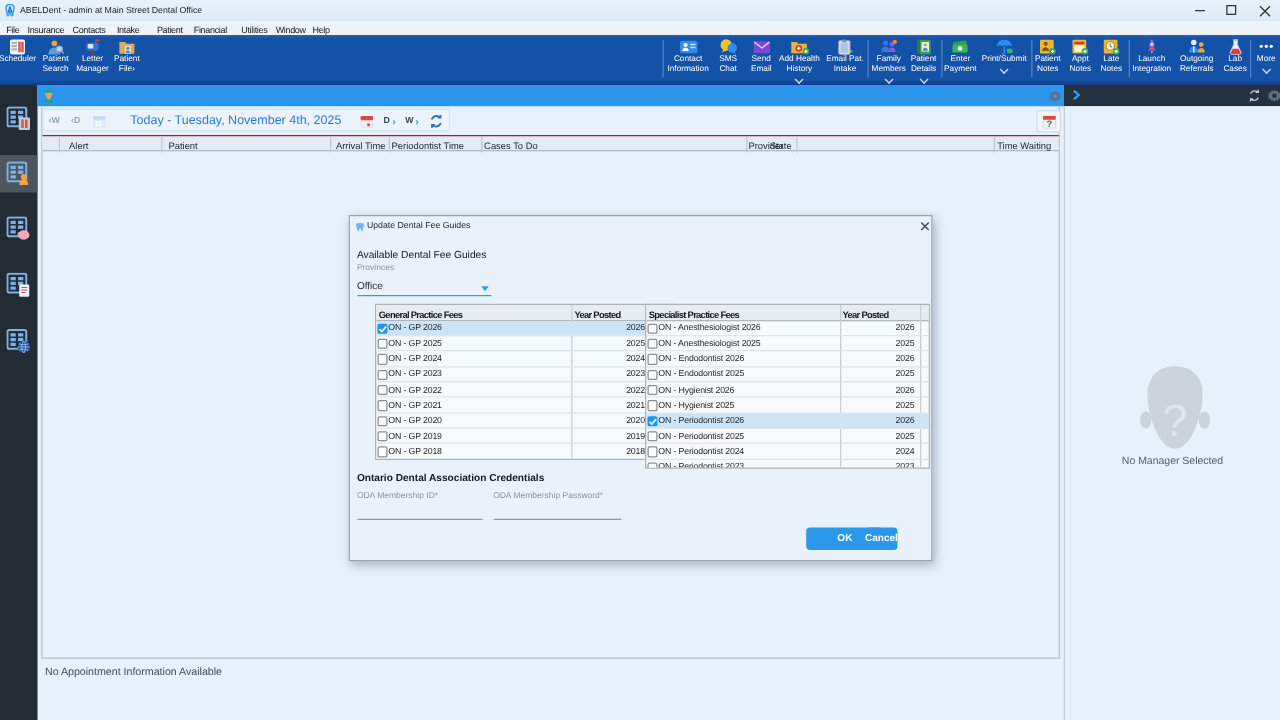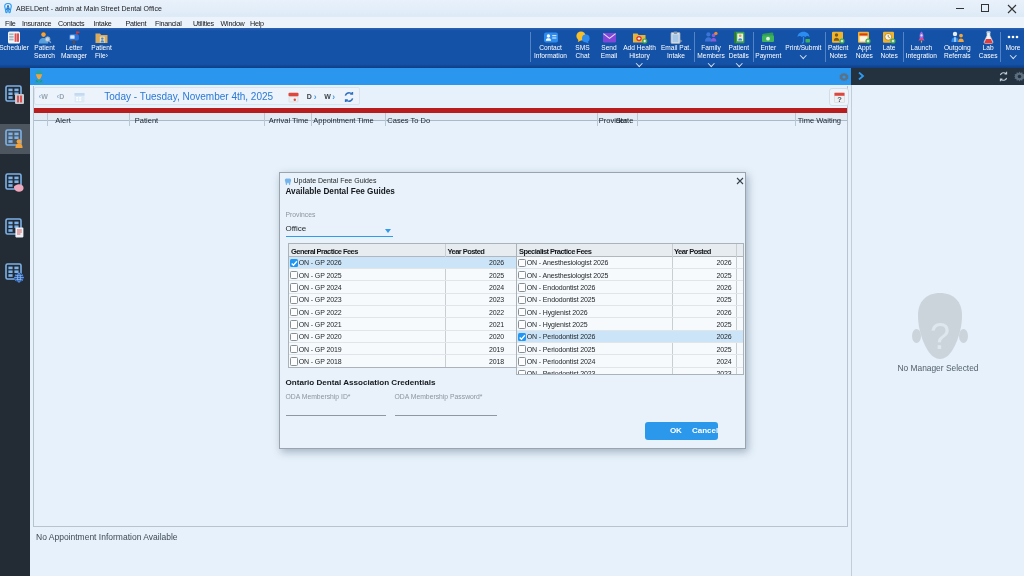--- a/index.html
+++ b/index.html
@@ -21,21 +21,21 @@
 
 #sidebar{left:0;top:67.5px;width:30px;height:508.5px;background:#232b35}
 
 #bluebar{left:30px;top:67.5px;width:820.5px;height:17px;background:#2b96ee}
 
 #rphead{left:850.5px;top:67.5px;width:173.5px;height:17px;background:#243240}
 #rpbody{left:850.5px;top:84.5px;width:173.5px;height:491.5px;background:#e6f1fb;border-left:1px solid #c2cdd8}
 
 #schedbox{left:32.8px;top:85.5px;width:815.4px;height:441px;border:1px solid #b7c4d0;border-top:none;background:#e6f1fb}
 #navbar{left:0.5px;top:1.5px;width:325.5px;height:18px;background:#ecf3fa;border:1px solid #d9e3ed;border-radius:2px}
-#thead{left:0;top:22.2px;width:813.4px;height:13.5px;background:#e2ebf3;border-top:5px solid #b91c1c;border-bottom:1px solid #a9bac9}
+#thead{left:0;top:22.2px;width:813.4px;height:13.5px;background:#e2ebf3;border-top:1px solid #b91c1c;border-bottom:1px solid #a9bac9}
 .th{position:absolute;top:3px;font-size:7.5px;color:#1a242e}
 .tsep{position:absolute;top:0;width:1px;height:13.5px;background:#bac8d4}
 
 #dlg{left:278.5px;top:172px;width:467.5px;height:276.5px;background:#e9f2fa;border:1px solid #9aa4ad;box-shadow:2px 3px 8px rgba(40,60,90,.35)}
 .dtable{position:absolute;top:69.5px;background:#f7fafc;border:1px solid #aab3ba;overflow:hidden}
 .dhead{height:13px;background:#e7ecf0;border-bottom:1px solid #b0b8be;font-weight:bold;font-size:7.5px;letter-spacing:-0.55px;color:#14181c}
 .dhead span{position:absolute;top:3px}
 .drow{position:relative;height:12.35px;border-bottom:1px solid #e0e5e9;font-size:7px;letter-spacing:-0.12px;color:#23282d}
 .drow.sel{background:#cbe4f8}
 .cb{position:absolute;left:1.5px;top:2px;width:8.4px;height:8.4px;border:1px solid #878f96;border-radius:1.5px;background:#fdfdfe}
@@ -396,21 +396,21 @@
     <svg class="abs" style="left:4.5px;top:3.5px" width="11" height="11" viewBox="0 0 11 11">
         <rect x="0.5" y="0.8" width="10" height="9.8" rx="0.8" fill="#eef0f2" stroke="#c3ccd4" stroke-width="0.5"></rect>
         <rect x="0.5" y="0.8" width="10" height="3" fill="#e0473c"></rect>
         <text x="5.5" y="9.6" text-anchor="middle" font-size="7.5" font-weight="bold" fill="#4e5a64" font-family="Liberation Sans">?</text>
       </svg>
   </div>
   <div class="abs" id="thead">
     <span class="th" style="left:21.5px">Alert</span>
     <span class="th" style="left:101px">Patient</span>
     <span class="th" style="left:235px">Arrival Time</span>
-    <span class="th" style="left:279.5px">Appointment Time</span>
+    <span class="th" style="left:279.5px">Periodontist Time</span>
     <span class="th" style="left:353.5px">Cases To Do</span>
     <span class="th" style="left:565px">Provider</span>
     <span class="th" style="left:582px">State</span>
     <span class="th" style="left:764px">Time Waiting</span>
     <div class="tsep" style="left:13px"></div>
     <div class="tsep" style="left:95.2px"></div>
     <div class="tsep" style="left:230.7px"></div>
     <div class="tsep" style="left:277.2px"></div>
     <div class="tsep" style="left:351.2px"></div>
     <div class="tsep" style="left:563.2px"></div>
@@ -421,27 +421,27 @@
 <div class="abs" style="left:36px;top:531.5px;font-size:8.5px;color:#3e4a55">No Appointment Information Available</div>
 
 <div class="abs" id="dlg">
   <svg class="abs" style="left:4.5px;top:4.5px" width="8" height="8" viewBox="0 0 8 8">
       <path d="M1 2.9 C0.35 1.2 1.6 0.25 3 0.55 C3.6 0.7 4.4 0.7 5 0.55 C6.4 0.25 7.65 1.2 7 2.9 C6.6 4 6.3 4.4 6.2 6.2 C6.14 7.35 5.1 7.45 4.9 6.35 C4.75 5.45 4.8 4.85 4 4.85 C3.2 4.85 3.25 5.45 3.1 6.35 C2.9 7.45 1.86 7.35 1.8 6.2 C1.7 4.4 1.4 4 1 2.9 Z" fill="#74b4ea"></path>
     </svg>
   <span class="abs" style="left:14px;top:3.8px;font-size:7px;color:#1e2328">Update Dental Fee Guides</span>
   <svg class="abs" style="left:456px;top:4px" width="8" height="8" viewBox="0 0 8 8">
       <path d="M1 1 L7 7 M7 1 L1 7" stroke="#38424c" stroke-width="1.1"></path>
     </svg>
-  <span class="abs" style="left:6px;top:14px;font-size:8.2px;font-weight:bold;color:#14181c">Available Dental Fee Guides</span>
+  <span class="abs" style="left:6px;top:26px;font-size:8.2px;font-weight:normal;color:#14181c">Available Dental Fee Guides</span>
   <span class="abs glabel" style="left:6px;top:37.8px">Provinces</span>
   <span class="abs" style="left:6px;top:51.2px;font-size:8px;color:#1e2328">Office</span>
   <div class="abs" style="left:105px;top:55.8px;width:0;height:0;border-left:3.5px solid transparent;border-right:3.5px solid transparent;border-top:4px solid #2f9bef"></div>
   <div class="abs" style="left:6.5px;top:62.6px;width:107px;height:1.6px;background:#2f9bef"></div>
 
-  <div class="dtable" style="left:8px;width:240px;height:125px">
+  <div class="dtable" style="left:20px;width:240px;height:125px">
     <div class="dhead">
         <span style="left:2.5px">General Practice Fees</span>
         <span style="left:159px">Year Posted</span>
       </div>
     <div class="abs" style="left:156.5px;top:0;width:1px;height:125px;background:#c9ced3"></div>
     <div class="drow sel">
         <div class="cb on">
           <svg width="8.4" height="8.4" viewBox="0 0 8 8">
             <path d="M1.6 4.2 L3.3 5.9 L6.6 2.2" stroke="#fff" stroke-width="1.3" fill="none"></path>
           </svg>

